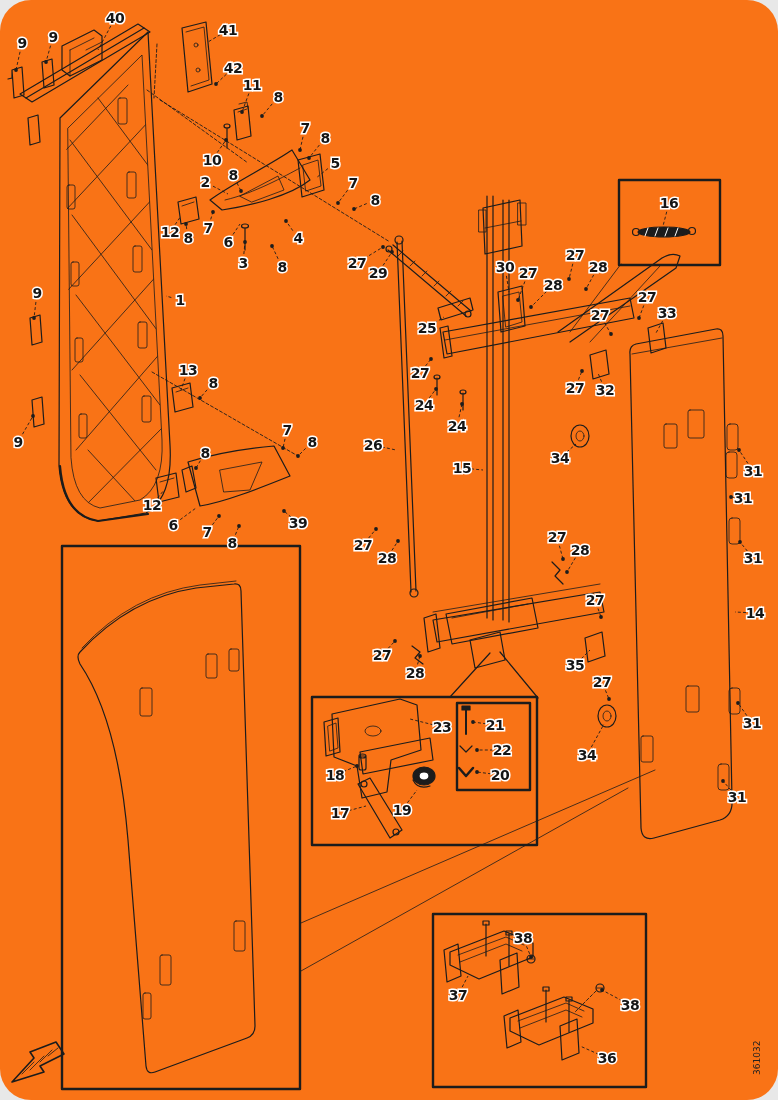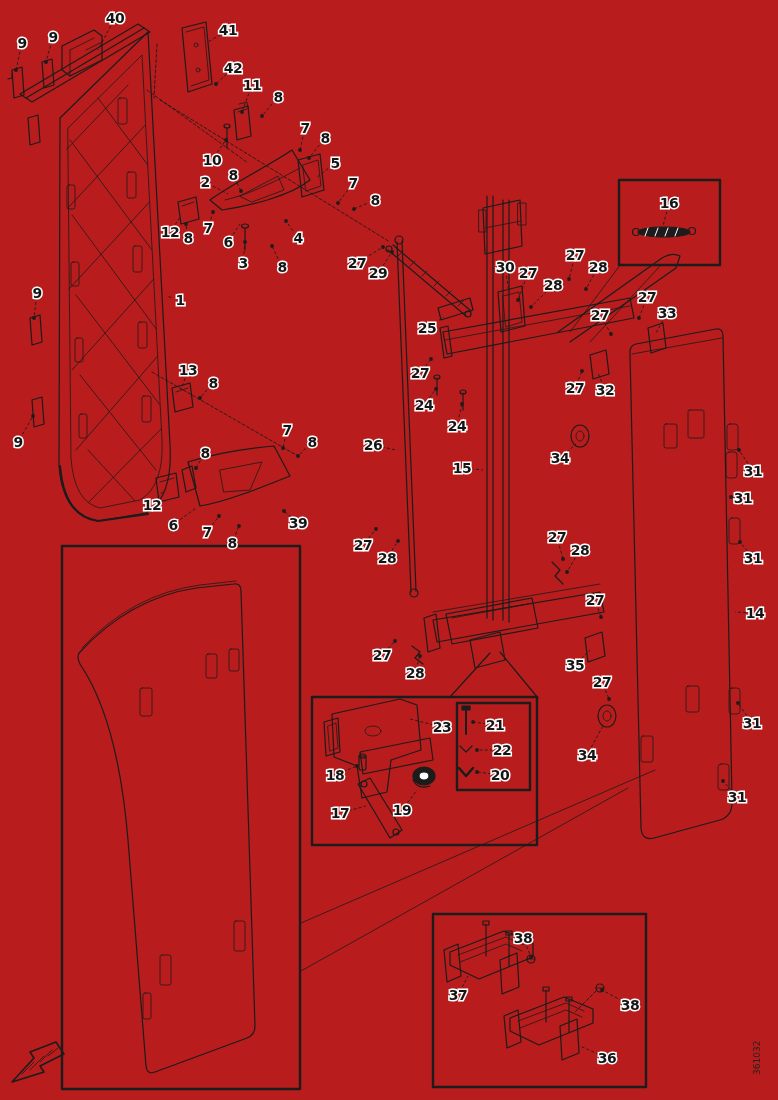--- a/index.html
+++ b/index.html
@@ -1,17 +1,17 @@
 <!DOCTYPE html>
 <html><head>
 <meta charset="utf-8">
 <style>
   html,body{margin:0;padding:0;background:#e8e8e8;}
-  .stage{position:relative;width:778px;height:1100px;background:#b91c1c;margin:0 auto;overflow:hidden;
-         font-family:"DejaVu Sans","Liberation Sans",sans-serif;}
+  .stage{position:relative;width:778px;height:1100px;background:#f97316;margin:0 auto;overflow:hidden;
+         font-family:"DejaVu Sans","Liberation Sans",sans-serif;border-radius:31px;}
   svg{position:absolute;left:0;top:0;}
   .art{stroke:#1c1c1c;fill:none;stroke-width:1.2;stroke-linejoin:round;stroke-linecap:round;}
   .thick{stroke-width:2.2;}
   .thin{stroke-width:0.8;}
   .boxframe{stroke-width:2.4;}
   .callout-text{font-family:"DejaVu Sans","Liberation Sans",sans-serif;font-size:14px;font-weight:600;
                 fill:#151515;stroke:#ffffff;stroke-width:3px;paint-order:stroke;letter-spacing:-0.5px;}
   .leader{stroke:#1c1c1c;stroke-width:0.9;fill:none;stroke-dasharray:3 2.2;}
   .footer-code{font-family:"DejaVu Sans","Liberation Sans",sans-serif;font-size:9px;fill:#222;}
 </style>

